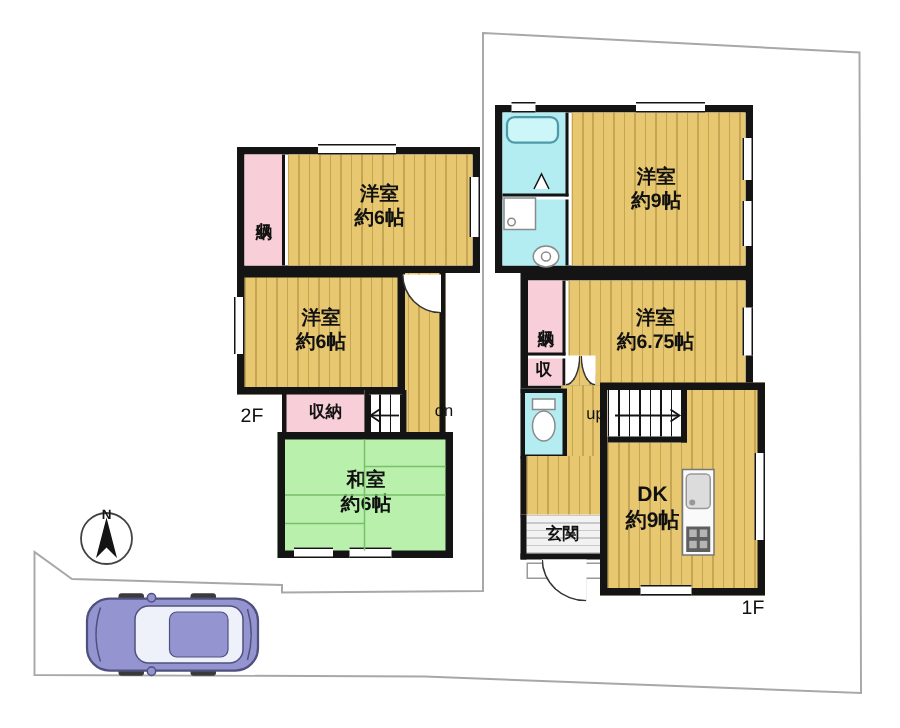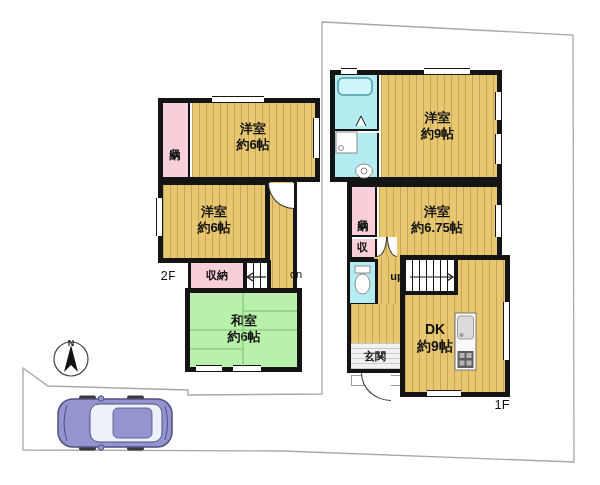--- a/index.html
+++ b/index.html
@@ -52,25 +52,25 @@
   <div class="abs block floor" style="left:158px;top:180px;width:112px;height:83px;"></div>
   <div class="abs lbl" style="left:163px;top:192px;width:102px;height:56px;">
     <span><span>洋室</span><br><span>約6帖</span></span>
   </div>
 
   <div class="abs block3 closet" style="left:188px;top:260px;width:58px;height:33px;"></div>
   <div class="abs lbl lbl-s" style="left:190px;top:263px;width:54px;height:26px;">収納</div>
   <div class="abs block3 stairs" style="left:243px;top:260px;width:28px;height:34px;"></div>
 
   <div class="abs block tatami" style="left:185px;top:288px;width:117px;height:84px;"></div>
-  <div class="abs lbl" style="left:192px;top:302px;width:104px;height:54px;">
+  <div class="abs lbl" style="left:192px;top:302px;width:104px;height:54px;font-family:Liberation Mono, monospace;">
     <span><span>和室</span><br><span>約6帖</span></span>
   </div>
 
-  <div class="abs lbl plain" style="left:154px;top:269px;width:28px;height:16px;font-size:13px;font-family:Liberation Mono, monospace;">2F</div>
+  <div class="abs lbl plain" style="left:154px;top:269px;width:28px;height:16px;font-size:13px;">2F</div>
   <div class="abs lbl lbl-s plain" style="left:282px;top:268px;width:28px;height:14px;">dn</div>
 
   <div class="abs block" style="left:330px;top:70px;width:172px;height:112px;">
     <div class="abs bath" style="left:0;top:0;width:44px;height:56px;border-right:2px solid var(--wall);border-bottom:2px solid var(--wall);"></div>
     <div class="abs bath" style="left:0;top:58px;width:44px;height:44px;border-right:2px solid var(--wall);"></div>
     <div class="abs floor" style="left:46px;top:0;width:116px;height:102px;"></div>
   </div>
   <div class="abs lbl" style="left:380px;top:100px;width:115px;height:52px;">
     <span><span>洋室</span><br><span>約9帖</span></span>
   </div>
@@ -88,21 +88,21 @@
 
   <div class="abs floor" style="left:374px;top:257px;width:30px;height:50px;"></div>
   <div class="abs block3 bath" style="left:347px;top:259px;width:31px;height:47px;"></div>
   <div class="abs floor" style="left:347px;top:304px;width:57px;height:41px;border-left:4px solid var(--wall);"></div>
   <div class="abs genkan" style="left:347px;top:343px;width:57px;height:30px;border-left:4px solid var(--wall);border-bottom:4px solid var(--wall);"></div>
   <div class="abs" style="left:351px;top:375px;width:50px;height:11px;background:#fff;border:1px solid #9a9a9a;"></div>
   <div class="abs lbl lbl-s" style="left:350px;top:347px;width:50px;height:20px;text-align:center;">玄関</div>
 
   <div class="abs block floor" style="left:400px;top:255px;width:110px;height:142px;"></div>
   <div class="abs stairs" style="left:405px;top:260px;width:53px;height:35px;border-right:4px solid var(--wall);border-bottom:4px solid var(--wall);"></div>
-  <div class="abs lbl lbl-s plain" style="left:384px;top:270px;width:26px;height:14px;font-weight:bold;">up</div>
+  <div class="abs lbl lbl-s plain" style="left:384px;top:270px;width:26px;height:14px;">up</div>
   <div class="abs lbl" style="left:403px;top:314px;width:64px;height:48px;font-size:14px;">
     <span><span>DK</span><br><span>約9帖</span></span>
   </div>
   <div class="abs lbl plain" style="left:488px;top:397px;width:28px;height:16px;font-size:13px;">1F</div>
 
   <div class="abs wn-h" style="left:212px;top:96px;width:52px;height:7px;"></div>
   <div class="abs wn-v" style="left:313px;top:118px;width:7px;height:40px;"></div>
   <div class="abs wn-v" style="left:156px;top:198px;width:7px;height:38px;"></div>
   <div class="abs wn-h" style="left:196px;top:365px;width:26px;height:7px;"></div>
   <div class="abs wn-h" style="left:233px;top:365px;width:28px;height:7px;"></div>

